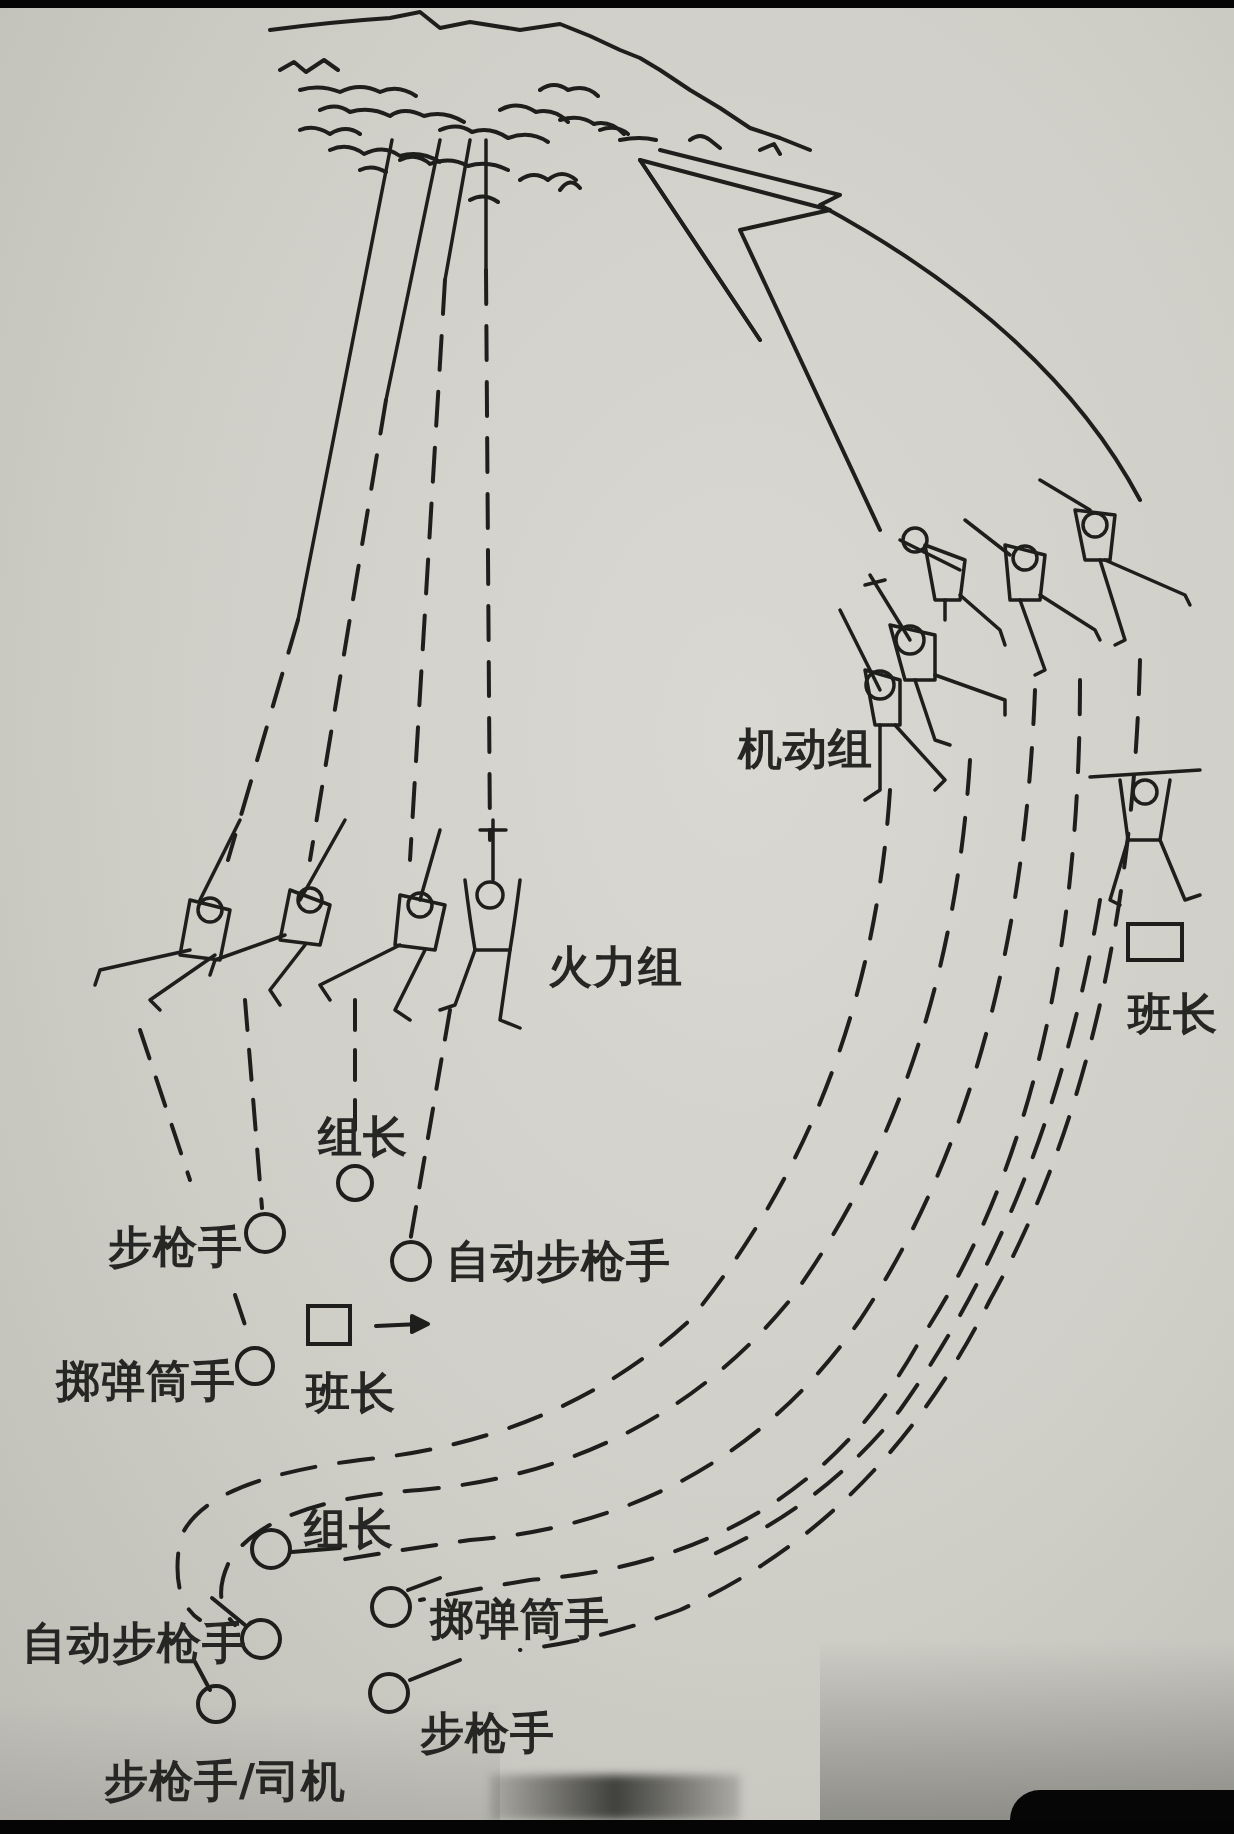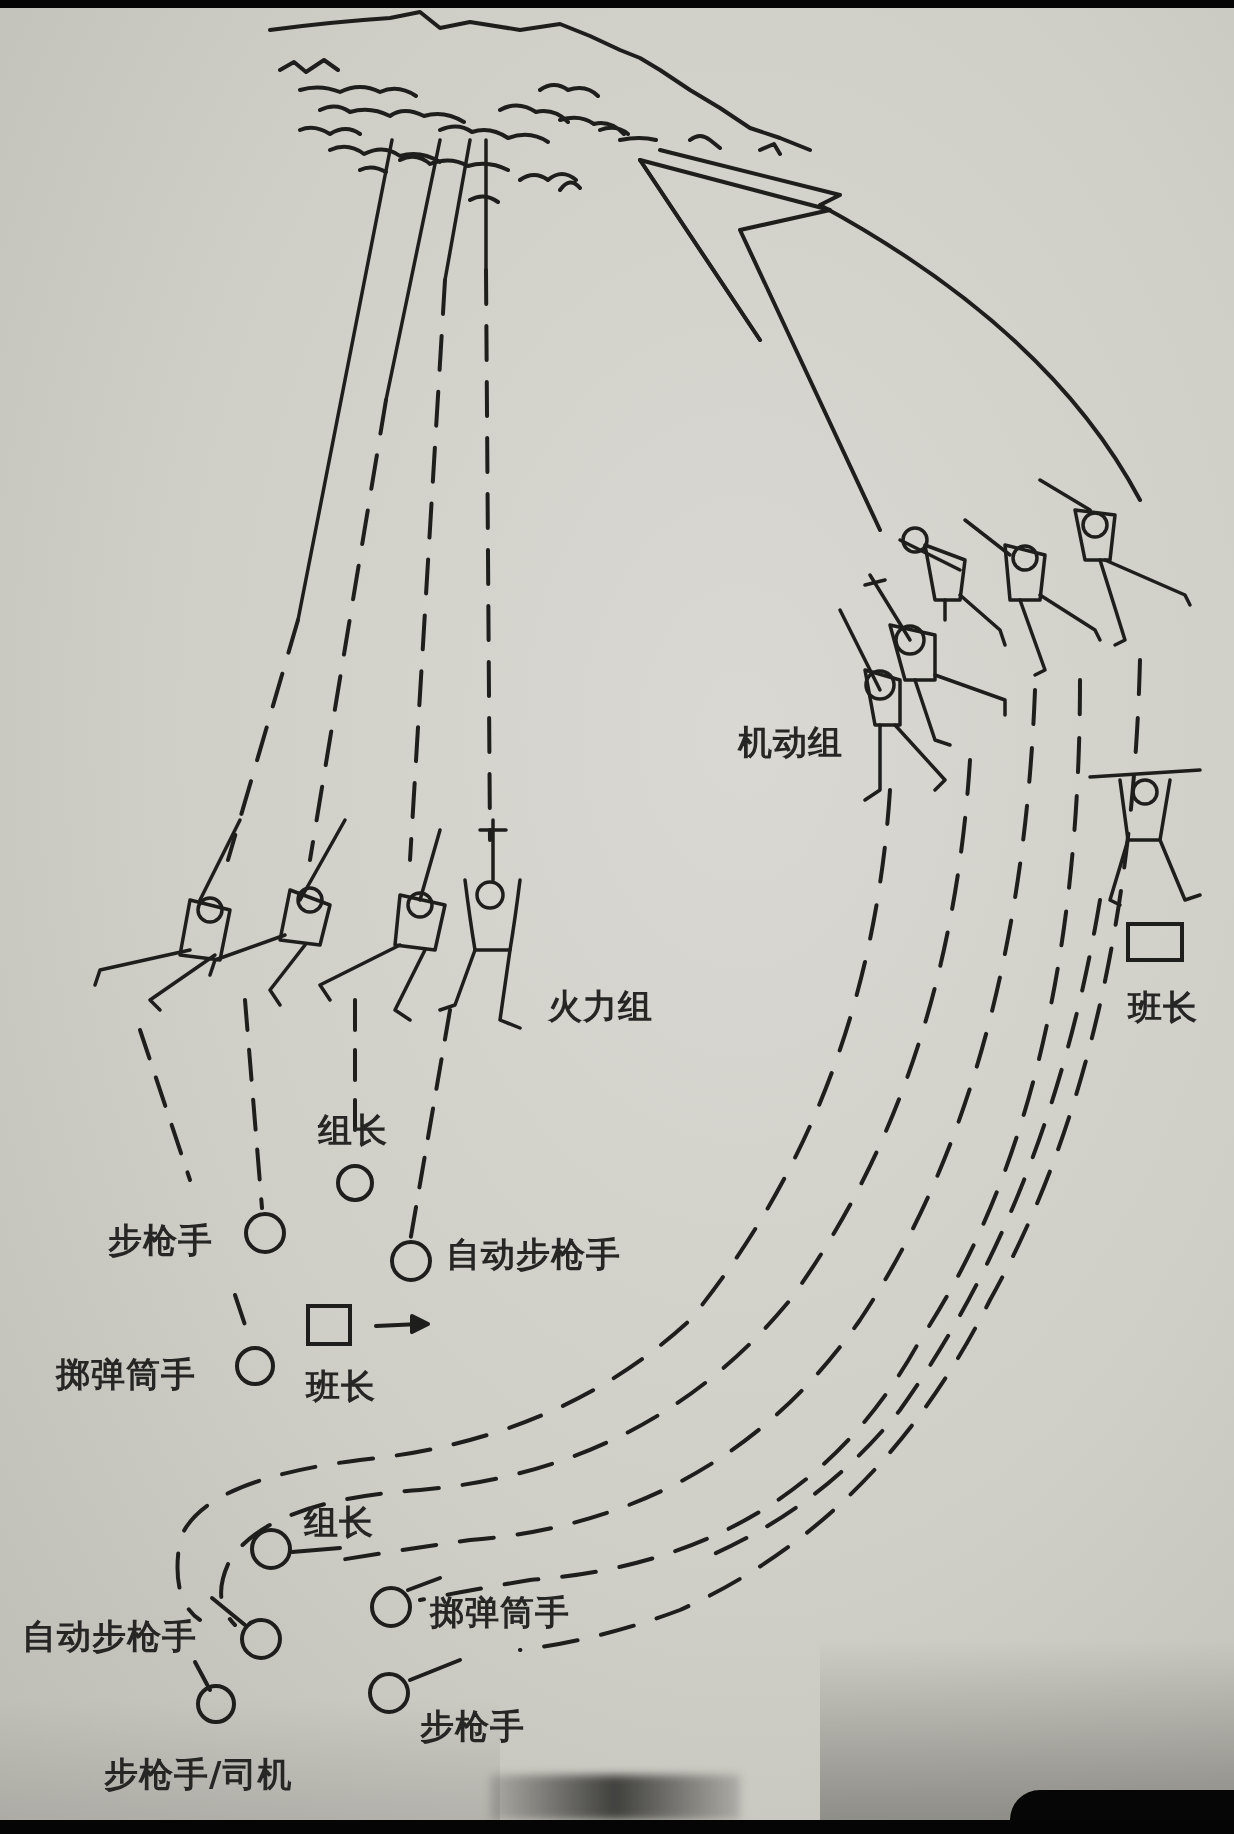--- a/index.html
+++ b/index.html
@@ -9,21 +9,21 @@
   }
   .topbar { position: absolute; left: 0; top: 0; width: 1234px; height: 8px; background: #050505; }
   .bottombar { position: absolute; left: 0; top: 1820px; width: 1234px; height: 14px; background: #050505; }
   .shade-bl { position: absolute; left: 0; top: 1700px; width: 500px; height: 120px; background: linear-gradient(180deg, rgba(150,150,145,0) 0%, rgba(140,140,135,0.35) 100%); }
   .shade-br { position: absolute; left: 820px; top: 1640px; width: 414px; height: 180px; background: linear-gradient(180deg, rgba(120,120,115,0) 0%, rgba(95,95,90,0.55) 100%); }
   .blob { position: absolute; left: 490px; top: 1775px; width: 250px; height: 45px; background: linear-gradient(90deg, rgba(60,60,58,0.2), rgba(40,40,38,0.85) 50%, rgba(60,60,58,0.2)); filter: blur(4px); }
   .corner-blk { position: absolute; left: 1010px; top: 1790px; width: 224px; height: 44px; background: #060606; border-top-left-radius: 30px; }
   svg.art { position: absolute; left: 0; top: 0; }
   .lbl {
     position: absolute; font-family: "DejaVu Sans", sans-serif; font-weight: bold;
-    font-size: 34px; color: #262624; letter-spacing: 1px; white-space: nowrap;
+    font-size: 44px; color: #262624; letter-spacing: 1px; white-space: nowrap;
   }
   .sym-circle { position: absolute; width: 38px; height: 38px; border: 4px solid #1e1e1c; border-radius: 50%; box-sizing: border-box; }
   .sym-square { position: absolute; border: 4px solid #1e1e1c; box-sizing: border-box; }
 </style>
 </head>
 <body>
 
 <div id="canvas">
   <div class="topbar"></div>
   <div class="shade-bl"></div>
@@ -162,21 +162,21 @@
   <div class="sym-square" style="left:306px; top:1304px; width:46px; height:42px;"></div>
 
   <div class="sym-circle" style="left:250px; top:1528px; width:42px; height:42px;"></div>
   <div class="sym-circle" style="left:240px; top:1618px; width:42px; height:42px;"></div>
   <div class="sym-circle" style="left:196px; top:1684px; width:40px; height:40px;"></div>
   <div class="sym-circle" style="left:370px; top:1586px; width:42px; height:42px;"></div>
   <div class="sym-circle" style="left:368px; top:1672px; width:42px; height:42px;"></div>
 
   <div class="sym-square" style="left:1126px; top:922px; width:58px; height:40px;"></div>
 
-  <div class="lbl" style="left:548px; top:984px;">火力组</div>
+  <div class="lbl" style="left:548px; top:938px;">火力组</div>
   <div class="lbl" style="left:738px; top:720px;">机动组</div>
   <div class="lbl" style="left:1128px; top:985px;">班长</div>
 
   <div class="lbl" style="left:318px; top:1108px;">组长</div>
   <div class="lbl" style="left:108px; top:1218px;">步枪手</div>
   <div class="lbl" style="left:446px; top:1232px;">自动步枪手</div>
   <div class="lbl" style="left:56px; top:1352px;">掷弹筒手</div>
   <div class="lbl" style="left:306px; top:1364px;">班长</div>
 
   <div class="lbl" style="left:304px; top:1500px;">组长</div>

